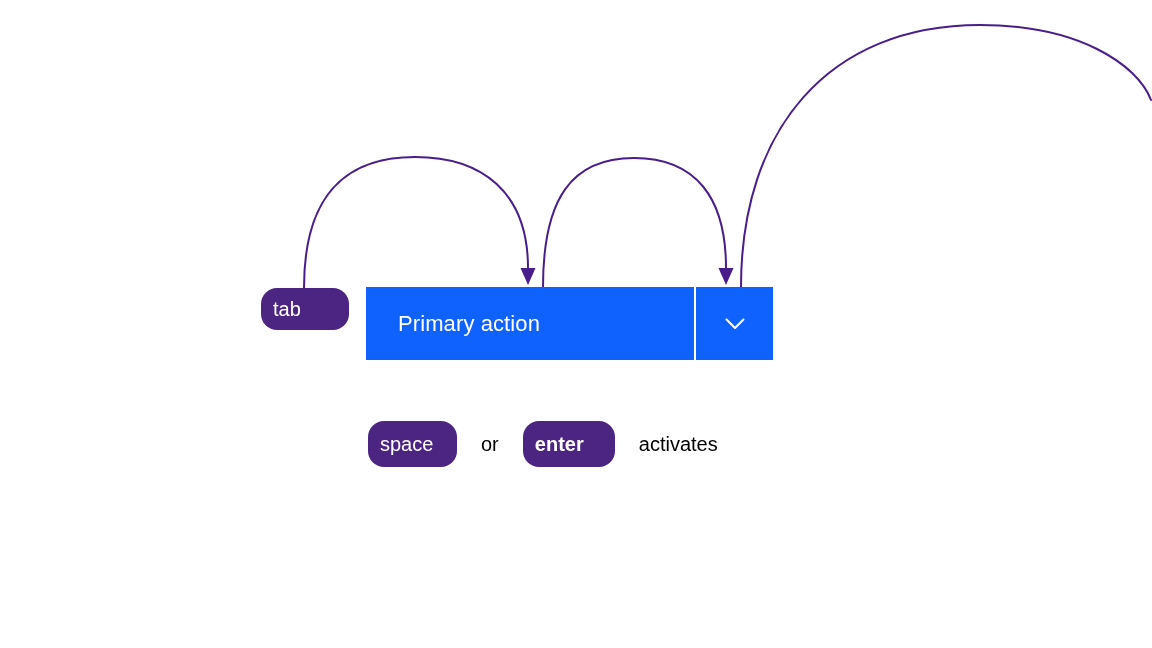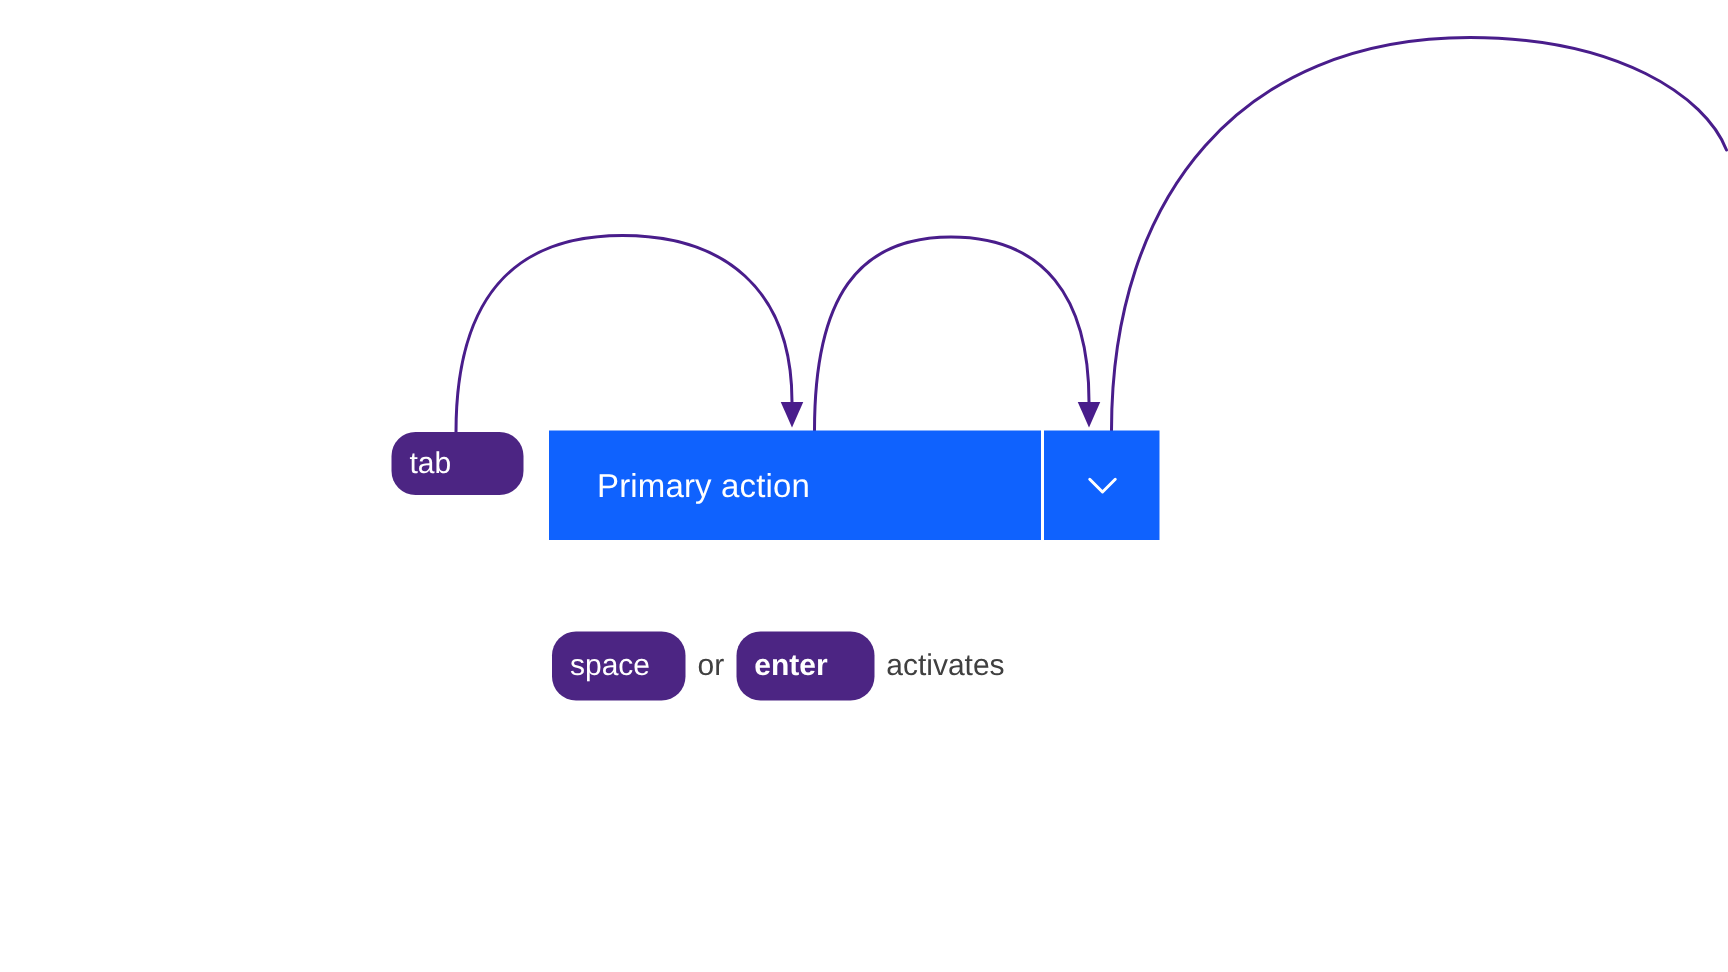--- a/index.html
+++ b/index.html
@@ -65,31 +65,31 @@
     align-items: center;
     justify-content: center;
   }
 
   .caption-row {
     position: absolute;
     left: 368px; top: 421px;
     height: 46px;
     display: flex;
     align-items: center;
-    gap: 8px;
+    gap: 24px;
     font-size: 20px;
     color: #161616;
   }
   .caption-row .key-badge {
     position: static;
     height: 46px;
   }
   .caption-row .space-key { min-width: 89px; }
   .caption-row .enter-key { min-width: 92px; font-weight: bold; }
-  .caption-text { color: #404040; }
+  .caption-text { color: #000000; }
 </style>
 </head>
 <body>
 
 <div class="stage">
 
   <svg class="arc-layer" viewBox="0 0 1152 648">
     <path d="M 304 288 C 304 192 348 157 415 157 C 482 157 528 192 528 268" fill="none" stroke="#491d8b" stroke-width="2" stroke-linecap="round"></path>
     <polygon points="520.5,268 535.5,268 528,285" fill="#491d8b"></polygon>
 

